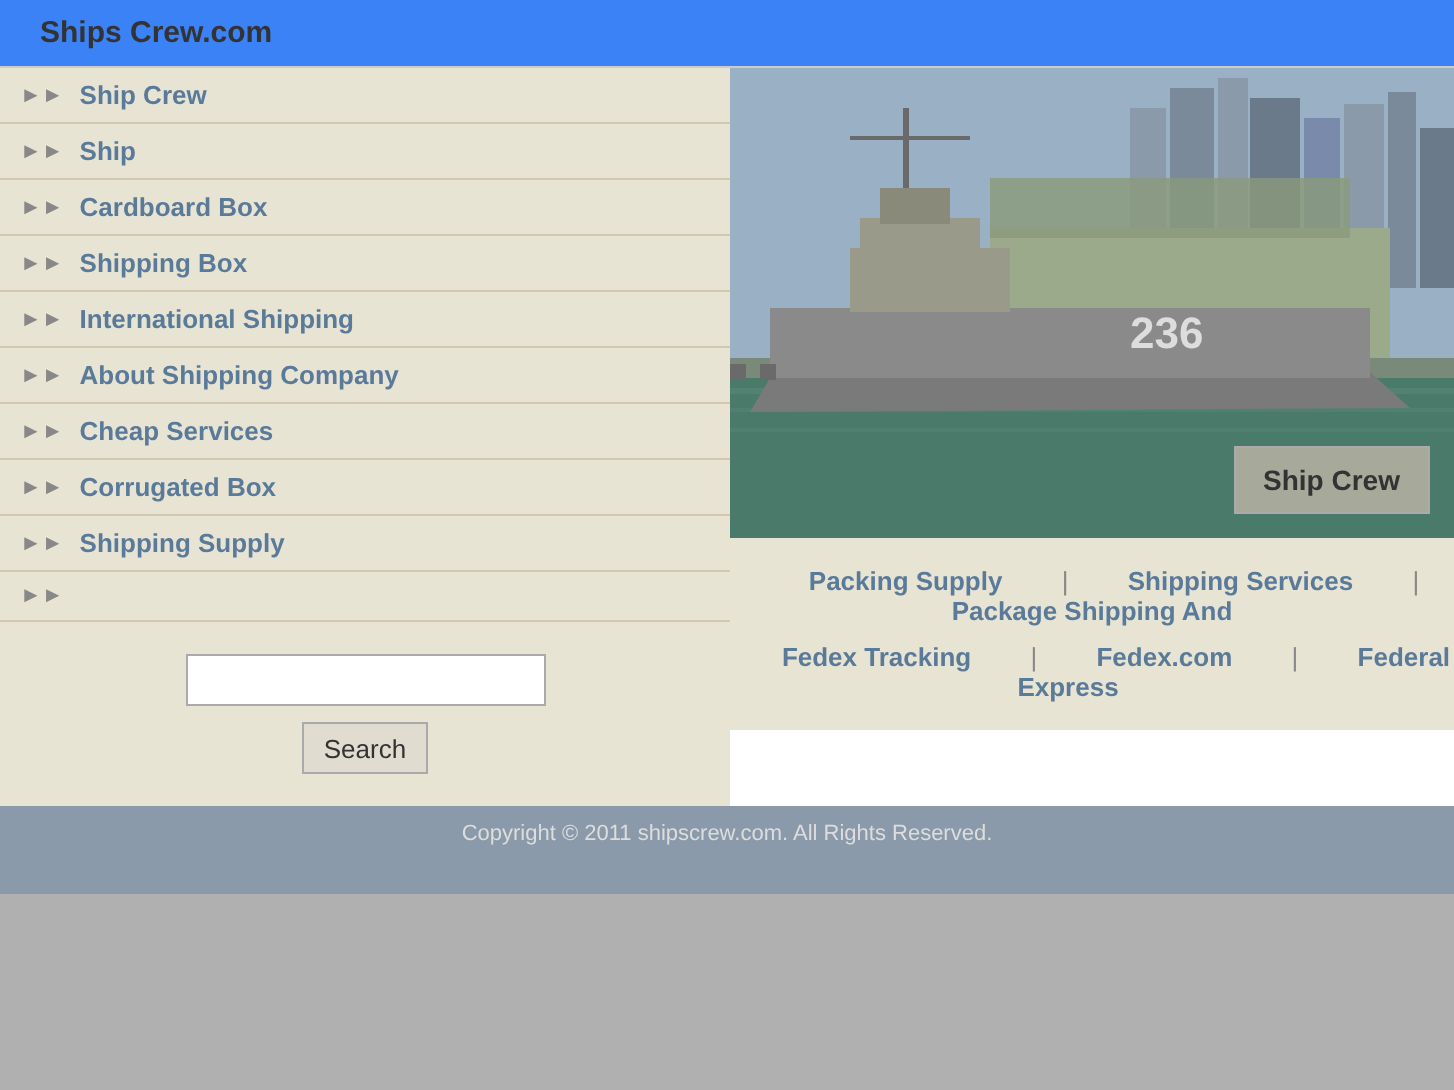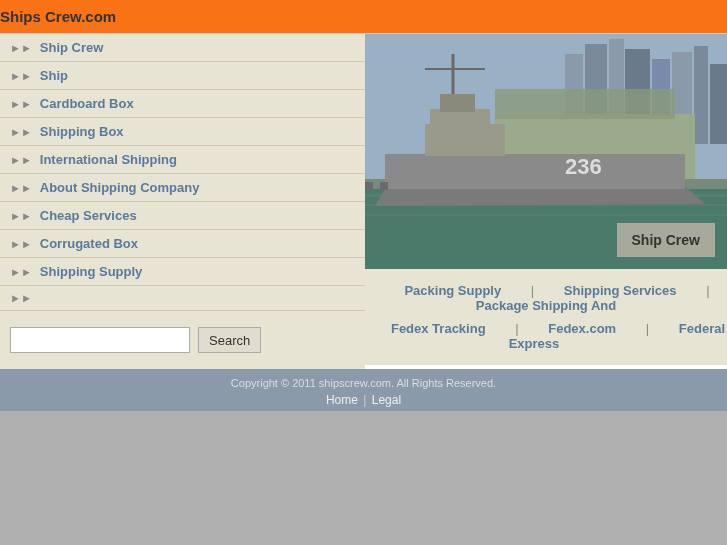--- a/index.html
+++ b/index.html
@@ -12,22 +12,22 @@
       min-height: 545px;
     }
 
     #site-wrapper {
       width: 727px;
       background: #fff;
     }
 
     
     #header {
-      background-color: #f97316;
-      padding: 8px 0;
+      background-color: #3b82f6;
+      padding: 8px 20px;
       border-bottom: 1px solid #ccc;
     }
 
     #header-title {
       font-size: 15px;
       font-weight: bold;
       color: #333;
     }
 
     
@@ -66,20 +66,21 @@
       text-decoration: none;
     }
 
     
     #search-area {
       padding: 16px 10px;
       display: flex;
       align-items: center;
       gap: 8px;
       background-color: #e8e4d4;
+      flex-direction: column;
     }
 
     #search-input {
       width: 180px;
       height: 26px;
       border: 1px solid #aaa;
       background: #fff;
       padding: 2px 4px;
       font-size: 13px;
     }
@@ -164,21 +165,21 @@
     
     #footer {
       background-color: #8a9aaa;
       text-align: center;
       padding: 8px 0 4px 0;
     }
 
     #footer-copyright {
       font-size: 11px;
       color: #ddd;
-      margin-bottom: 4px;
+      margin-bottom: 20px;
     }
 
     #footer-links {
       font-size: 12px;
     }
 
     #footer-links a {
       color: #eee;
       text-decoration: none;
       margin: 0 2px;
@@ -317,21 +318,16 @@
           <span class="separator">|</span>
           <a href="#">Federal Express</a>
         </div>
       </div>
 
     </div>
   </div>
 
   <div id="footer">
     <div id="footer-copyright">Copyright © 2011 shipscrew.com. All Rights Reserved.</div>
-    <div id="footer-links">
-      <a href="#">Home</a>
-      <span class="sep"> | </span>
-      <a href="#">Legal</a>
-    </div>
   </div>
 </div>
 
 <div id="below-footer"></div>
 
 </body></html>

